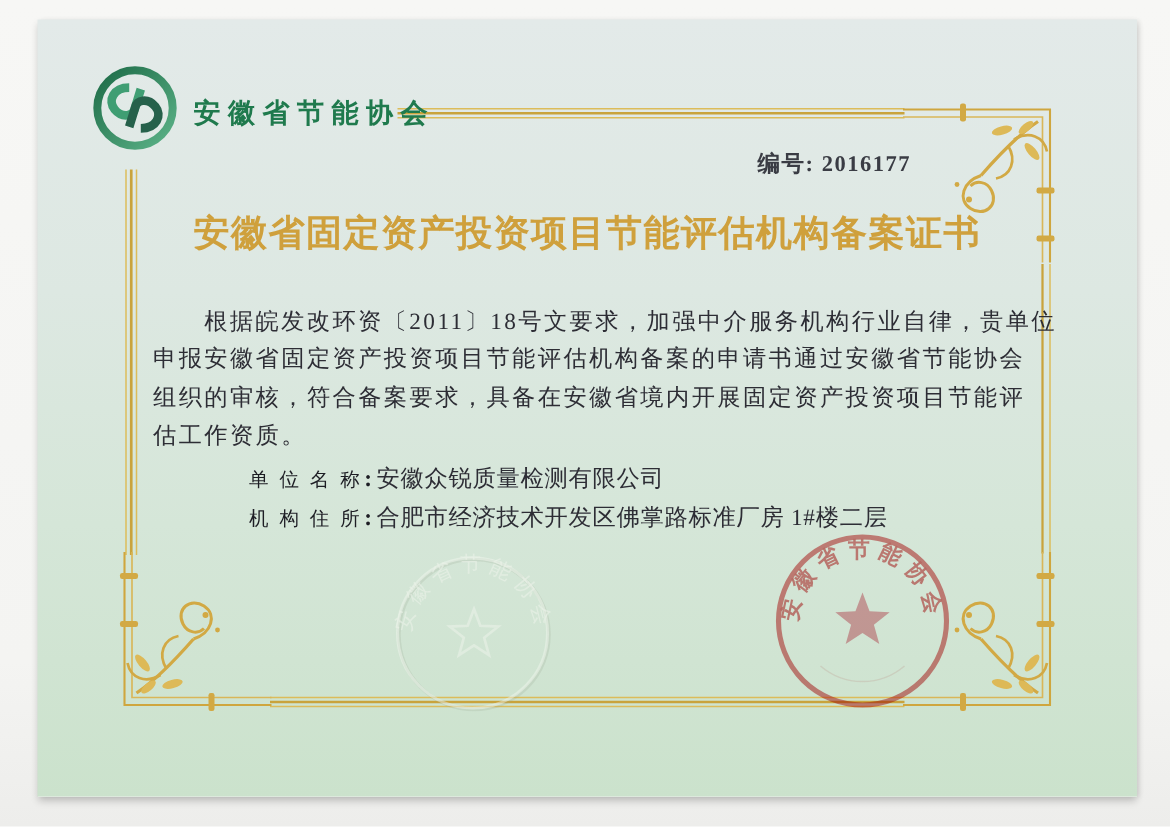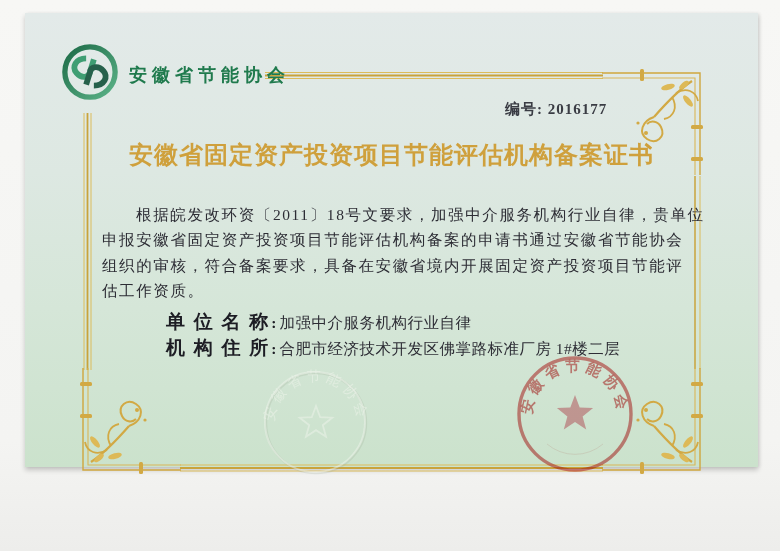--- a/index.html
+++ b/index.html
@@ -2,21 +2,21 @@
 <html><head>
 <meta charset="utf-8">
 <style>
   html,body{margin:0;padding:0;}
   body{
     width:780px;height:551px;overflow:hidden;position:relative;
     background:linear-gradient(180deg,#f7f7f5 0%,#f4f4f2 80%,#ededeb 100%);
     font-family:"Liberation Serif","DejaVu Serif",serif;
   }
   .paper{
-    position:absolute;left:25px;top:13px;width:733px;height:454px;
+    position:absolute;left:25px;top:13px;width:733px;height:518px;
     background:linear-gradient(180deg,#e3eae9 0%,#dde8e2 35%,#d5e6d8 65%,#cbe2cc 100%);
     box-shadow:0 3px 5px rgba(0,0,0,.20), 2px 0 3px rgba(0,0,0,.06);
   }
   .frame{position:absolute;left:0;top:0;z-index:1;pointer-events:none;}
   .logo{position:absolute;left:36px;top:30px;width:58px;height:58px;z-index:3;}
   .org-name{
     position:absolute;left:104px;top:50px;z-index:3;
     font-size:18px;font-weight:bold;color:#1f7a4d;letter-spacing:5px;white-space:nowrap;
   }
   .serial{
@@ -29,21 +29,21 @@
     font-size:24px;font-weight:bold;color:#cfa03c;letter-spacing:1px;white-space:nowrap;
   }
   .body-text{
     position:absolute;left:77px;top:189px;width:585px;z-index:3;
     font-size:15.5px;line-height:25.4px;color:#2d2d35;letter-spacing:1.6px;
   }
   .body-text .line{white-space:nowrap;}
   .body-text .line.indent{text-indent:2.2em;}
   .fields{position:absolute;left:141px;top:296px;z-index:3;}
   .field-row{height:25.5px;white-space:nowrap;}
-  .field-label{font-weight:bold;color:#1d1d24;font-size:19px;letter-spacing:2px;margin-top:33px;}
+  .field-label{font-weight:normal;color:#1d1d24;font-size:13px;letter-spacing:2px;margin-top:33px;}
   .field-colon{font-weight:bold;color:#1d1d24;font-size:15.5px;margin:0 3px 0 1px;}
   .field-value{color:#2d2d35;font-size:15.5px;letter-spacing:0.5px;}
   .validity{position:absolute;left:141px;top:403px;z-index:3;white-space:nowrap;}
   .issue-date{
     position:absolute;left:487px;top:401px;z-index:3;
     font-size:16px;color:#33343b;letter-spacing:2.5px;white-space:nowrap;
   }
   .stamp{position:absolute;left:484px;top:335px;width:132px;height:132px;z-index:5;mix-blend-mode:multiply;opacity:.92;}
   .emboss{position:absolute;left:232px;top:348px;width:118px;height:122px;z-index:6;opacity:.8;}
 </style>
@@ -111,21 +111,21 @@
   <div class="cert-title">安徽省固定资产投资项目节能评估机构备案证书</div>
 
   <div class="body-text">
     <div class="line indent">根据皖发改环资〔2011〕18号文要求，加强中介服务机构行业自律，贵单位</div>
     <div class="line">申报安徽省固定资产投资项目节能评估机构备案的申请书通过安徽省节能协会</div>
     <div class="line">组织的审核，符合备案要求，具备在安徽省境内开展固定资产投资项目节能评</div>
     <div class="line">估工作资质。</div>
   </div>
 
   <div class="fields">
-    <div class="field-row"><span class="field-label">单 位 名 称</span><span class="field-colon">:</span><span class="field-value">加强中介服务机构行业自律</span></div>
+    <div class="field-row"><span class="field-label">单 位 名 称</span><span class="field-colon">:</span><span class="field-value">安徽众锐质量检测有限公司</span></div>
     <div class="field-row"><span class="field-label">机 构 住 所</span><span class="field-colon">:</span><span class="field-value">合肥市经济技术开发区佛掌路标准厂房 1#楼二层</span></div>
   </div>
 
 
 
   <svg class="emboss" viewBox="0 0 118 122">
     <circle cx="59" cy="62" r="50" fill="none" stroke="#9aa894" stroke-width="2.4" opacity="0.28"></circle>
     <circle cx="58" cy="61" r="50" fill="none" stroke="#f4f8f0" stroke-width="2" opacity="0.55"></circle>
     <polygon points="59,45 63.2,56.2 75.2,56.7 65.8,64.2 69,75.8 59,69.2 49,75.8 52.2,64.2 42.8,56.7 54.8,56.2" fill="none" stroke="#f2f6ee" stroke-width="1.8" opacity="0.55"></polygon>
     <path id="embArc" d="M 17 62 A 42 42 0 0 1 101 62" fill="none"></path>

